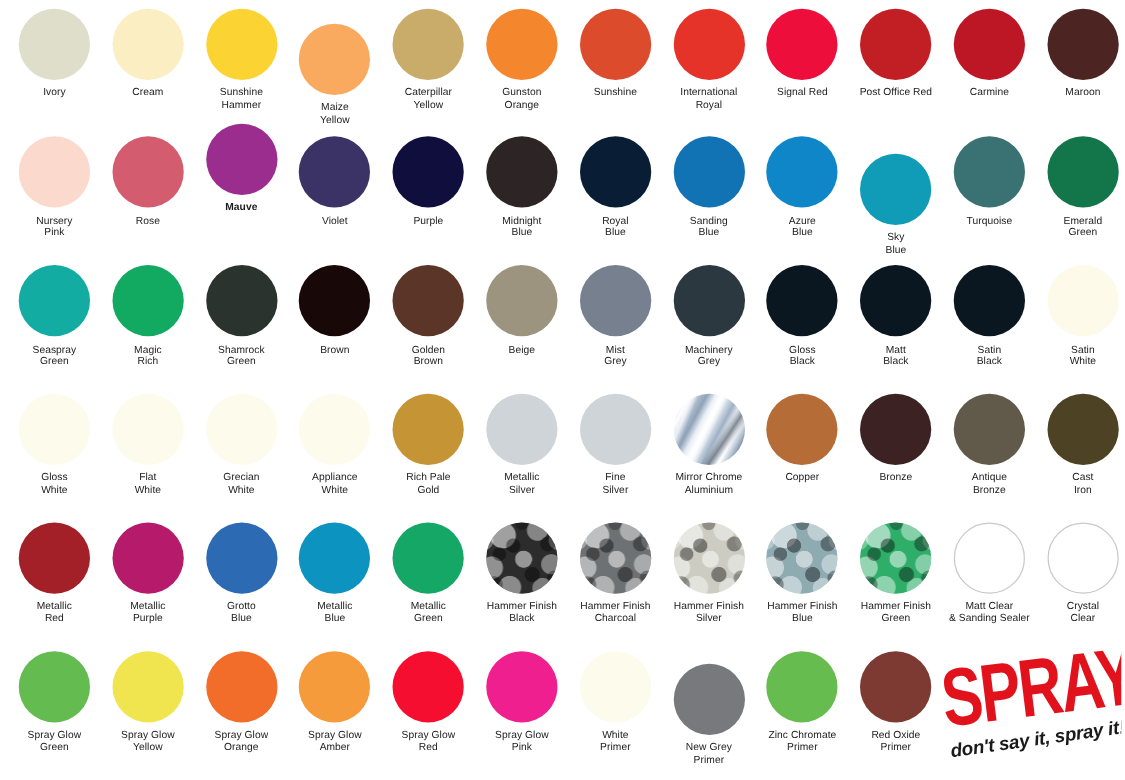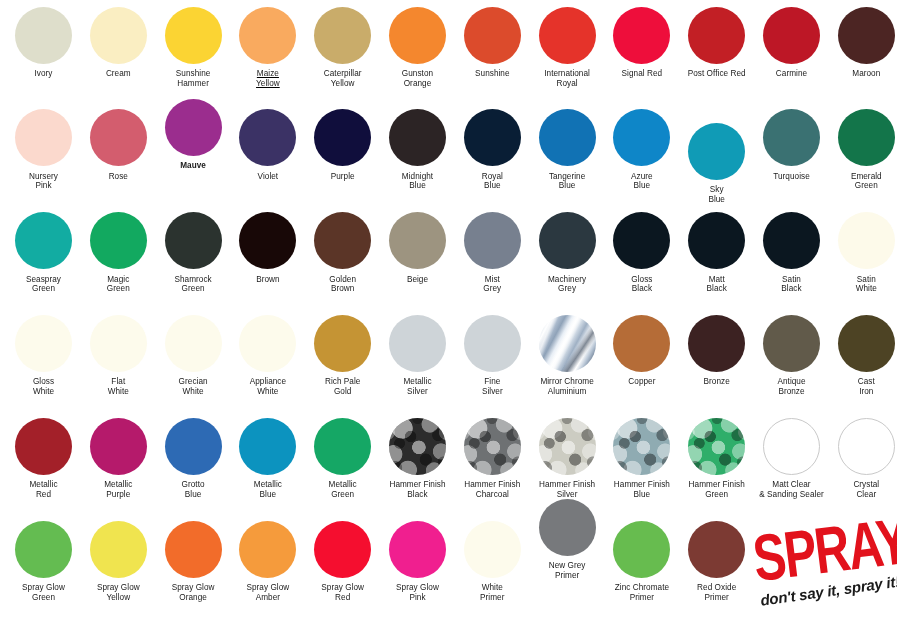--- a/index.html
+++ b/index.html
@@ -131,21 +131,21 @@
         </div>
         <div class="swatch-label">Cream</div>
       </div>
       <div class="swatch-cell" style="left: 155.6px; top: 4px;">
         <div class="dot-wrap">
           <div class="dot" style="background: rgb(251, 212, 51);"></div>
         </div>
         <div class="swatch-label">Sunshine
 Hammer</div>
       </div>
-      <div class="swatch-cell" style="left: 230.4px; top: 4px; text-decoration: underline;">
+      <div class="swatch-cell" style="left: 230.4px; top: 16px;">
         <div class="dot-wrap">
           <div class="dot" style="background: rgb(249, 170, 95);"></div>
         </div>
         <div class="swatch-label">Maize
 Yellow</div>
       </div>
       <div class="swatch-cell" style="left: 305.2px; top: 4px;">
         <div class="dot-wrap">
           <div class="dot" style="background: rgb(201, 172, 106);"></div>
         </div>
@@ -238,21 +238,21 @@
         <div class="dot-wrap">
           <div class="dot" style="background: rgb(9, 30, 53);"></div>
         </div>
         <div class="swatch-label">Royal
 Blue</div>
       </div>
       <div class="swatch-cell" style="left: 529.6px; top: 106.8px;">
         <div class="dot-wrap">
           <div class="dot" style="background: rgb(17, 114, 180);"></div>
         </div>
-        <div class="swatch-label">Tangerine
+        <div class="swatch-label">Sanding
 Blue</div>
       </div>
       <div class="swatch-cell" style="left: 604.4px; top: 106.8px;">
         <div class="dot-wrap">
           <div class="dot" style="background: rgb(14, 134, 200);"></div>
         </div>
         <div class="swatch-label">Azure
 Blue</div>
       </div>
       <div class="swatch-cell" style="left: 679.2px; top: 120px;">
@@ -280,21 +280,21 @@
           <div class="dot" style="background: rgb(18, 172, 162);"></div>
         </div>
         <div class="swatch-label">Seaspray
 Green</div>
       </div>
       <div class="swatch-cell" style="left: 80.8px; top: 209.6px;">
         <div class="dot-wrap">
           <div class="dot" style="background: rgb(18, 169, 96);"></div>
         </div>
         <div class="swatch-label">Magic
-Green</div>
+Rich</div>
       </div>
       <div class="swatch-cell" style="left: 155.6px; top: 209.6px;">
         <div class="dot-wrap">
           <div class="dot" style="background: rgb(43, 51, 47);"></div>
         </div>
         <div class="swatch-label">Shamrock
 Green</div>
       </div>
       <div class="swatch-cell" style="left: 230.4px; top: 209.6px;">
         <div class="dot-wrap">
@@ -565,21 +565,21 @@
         <div class="swatch-label">Spray Glow
 Pink</div>
       </div>
       <div class="swatch-cell" style="left: 454.8px; top: 518px;">
         <div class="dot-wrap">
           <div class="dot" style="background: rgb(253, 251, 236);"></div>
         </div>
         <div class="swatch-label">White
 Primer</div>
       </div>
-      <div class="swatch-cell" style="left: 529.6px; top: 496px; text-align: center;">
+      <div class="swatch-cell" style="left: 529.6px; top: 528px; text-align: center;">
         <div class="dot-wrap">
           <div class="dot" style="background: rgb(119, 121, 124);"></div>
         </div>
         <div class="swatch-label">New Grey
 Primer</div>
       </div>
       <div class="swatch-cell" style="left: 604.4px; top: 518px;">
         <div class="dot-wrap">
           <div class="dot" style="background: rgb(103, 188, 79);"></div>
         </div>

